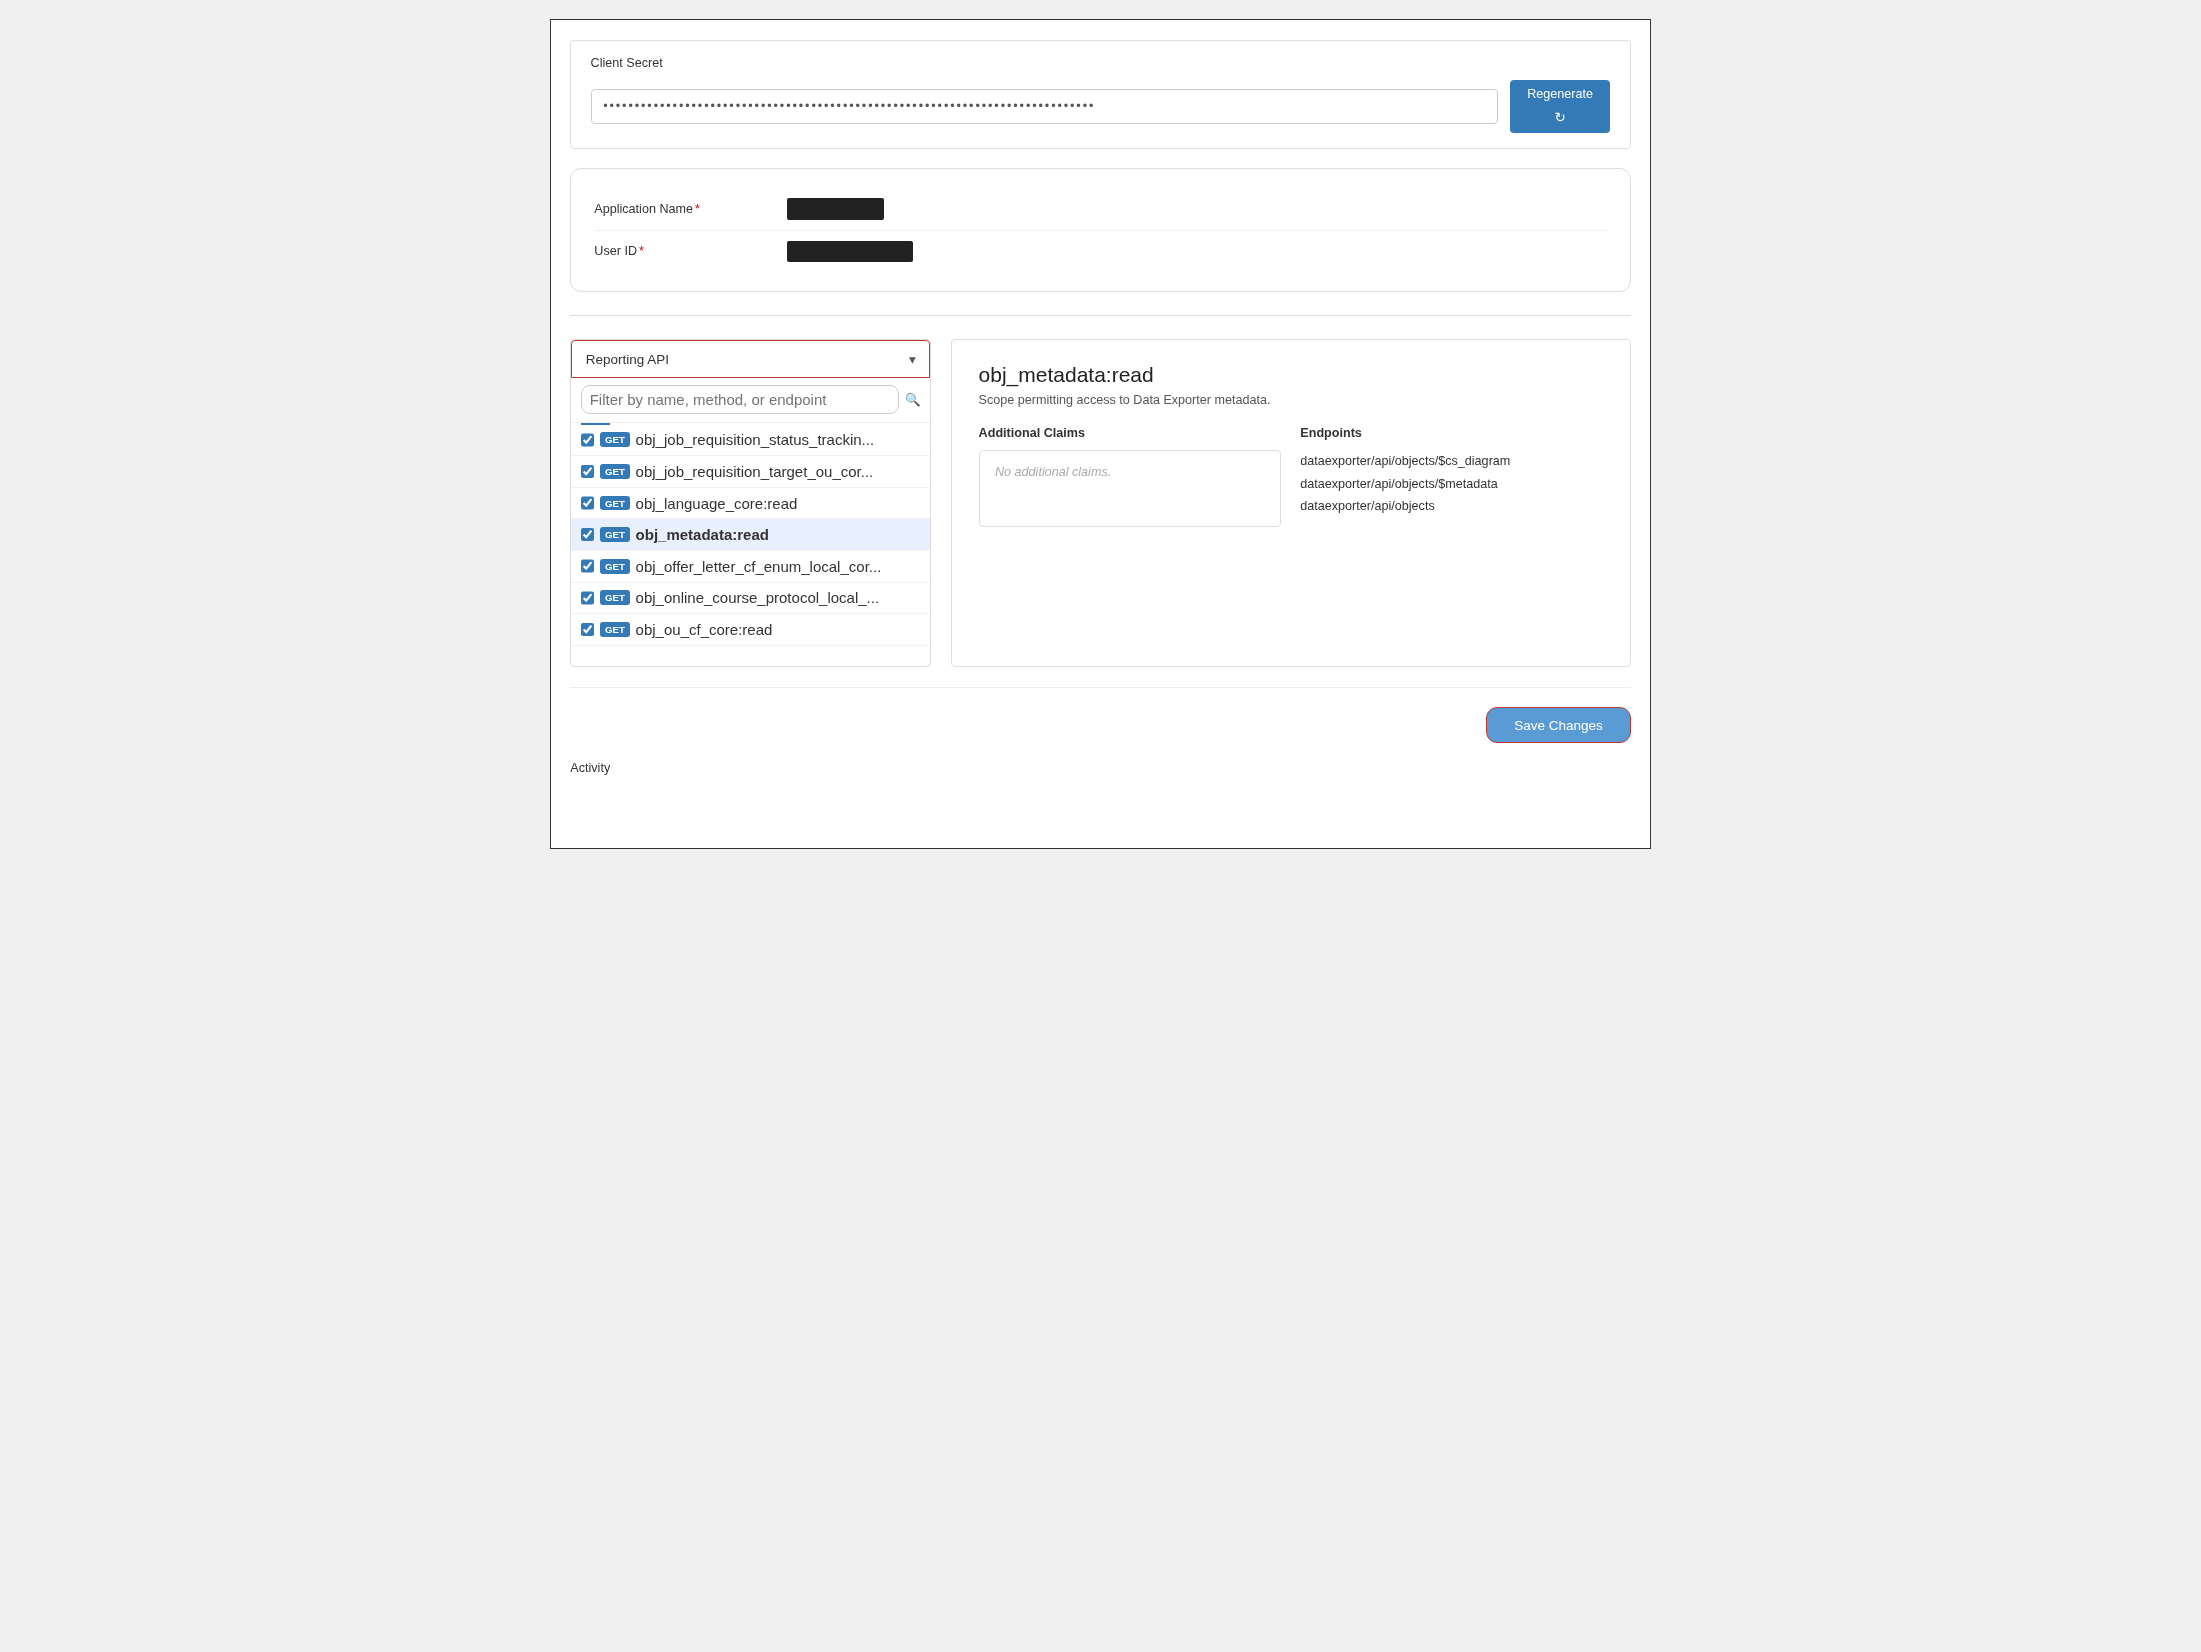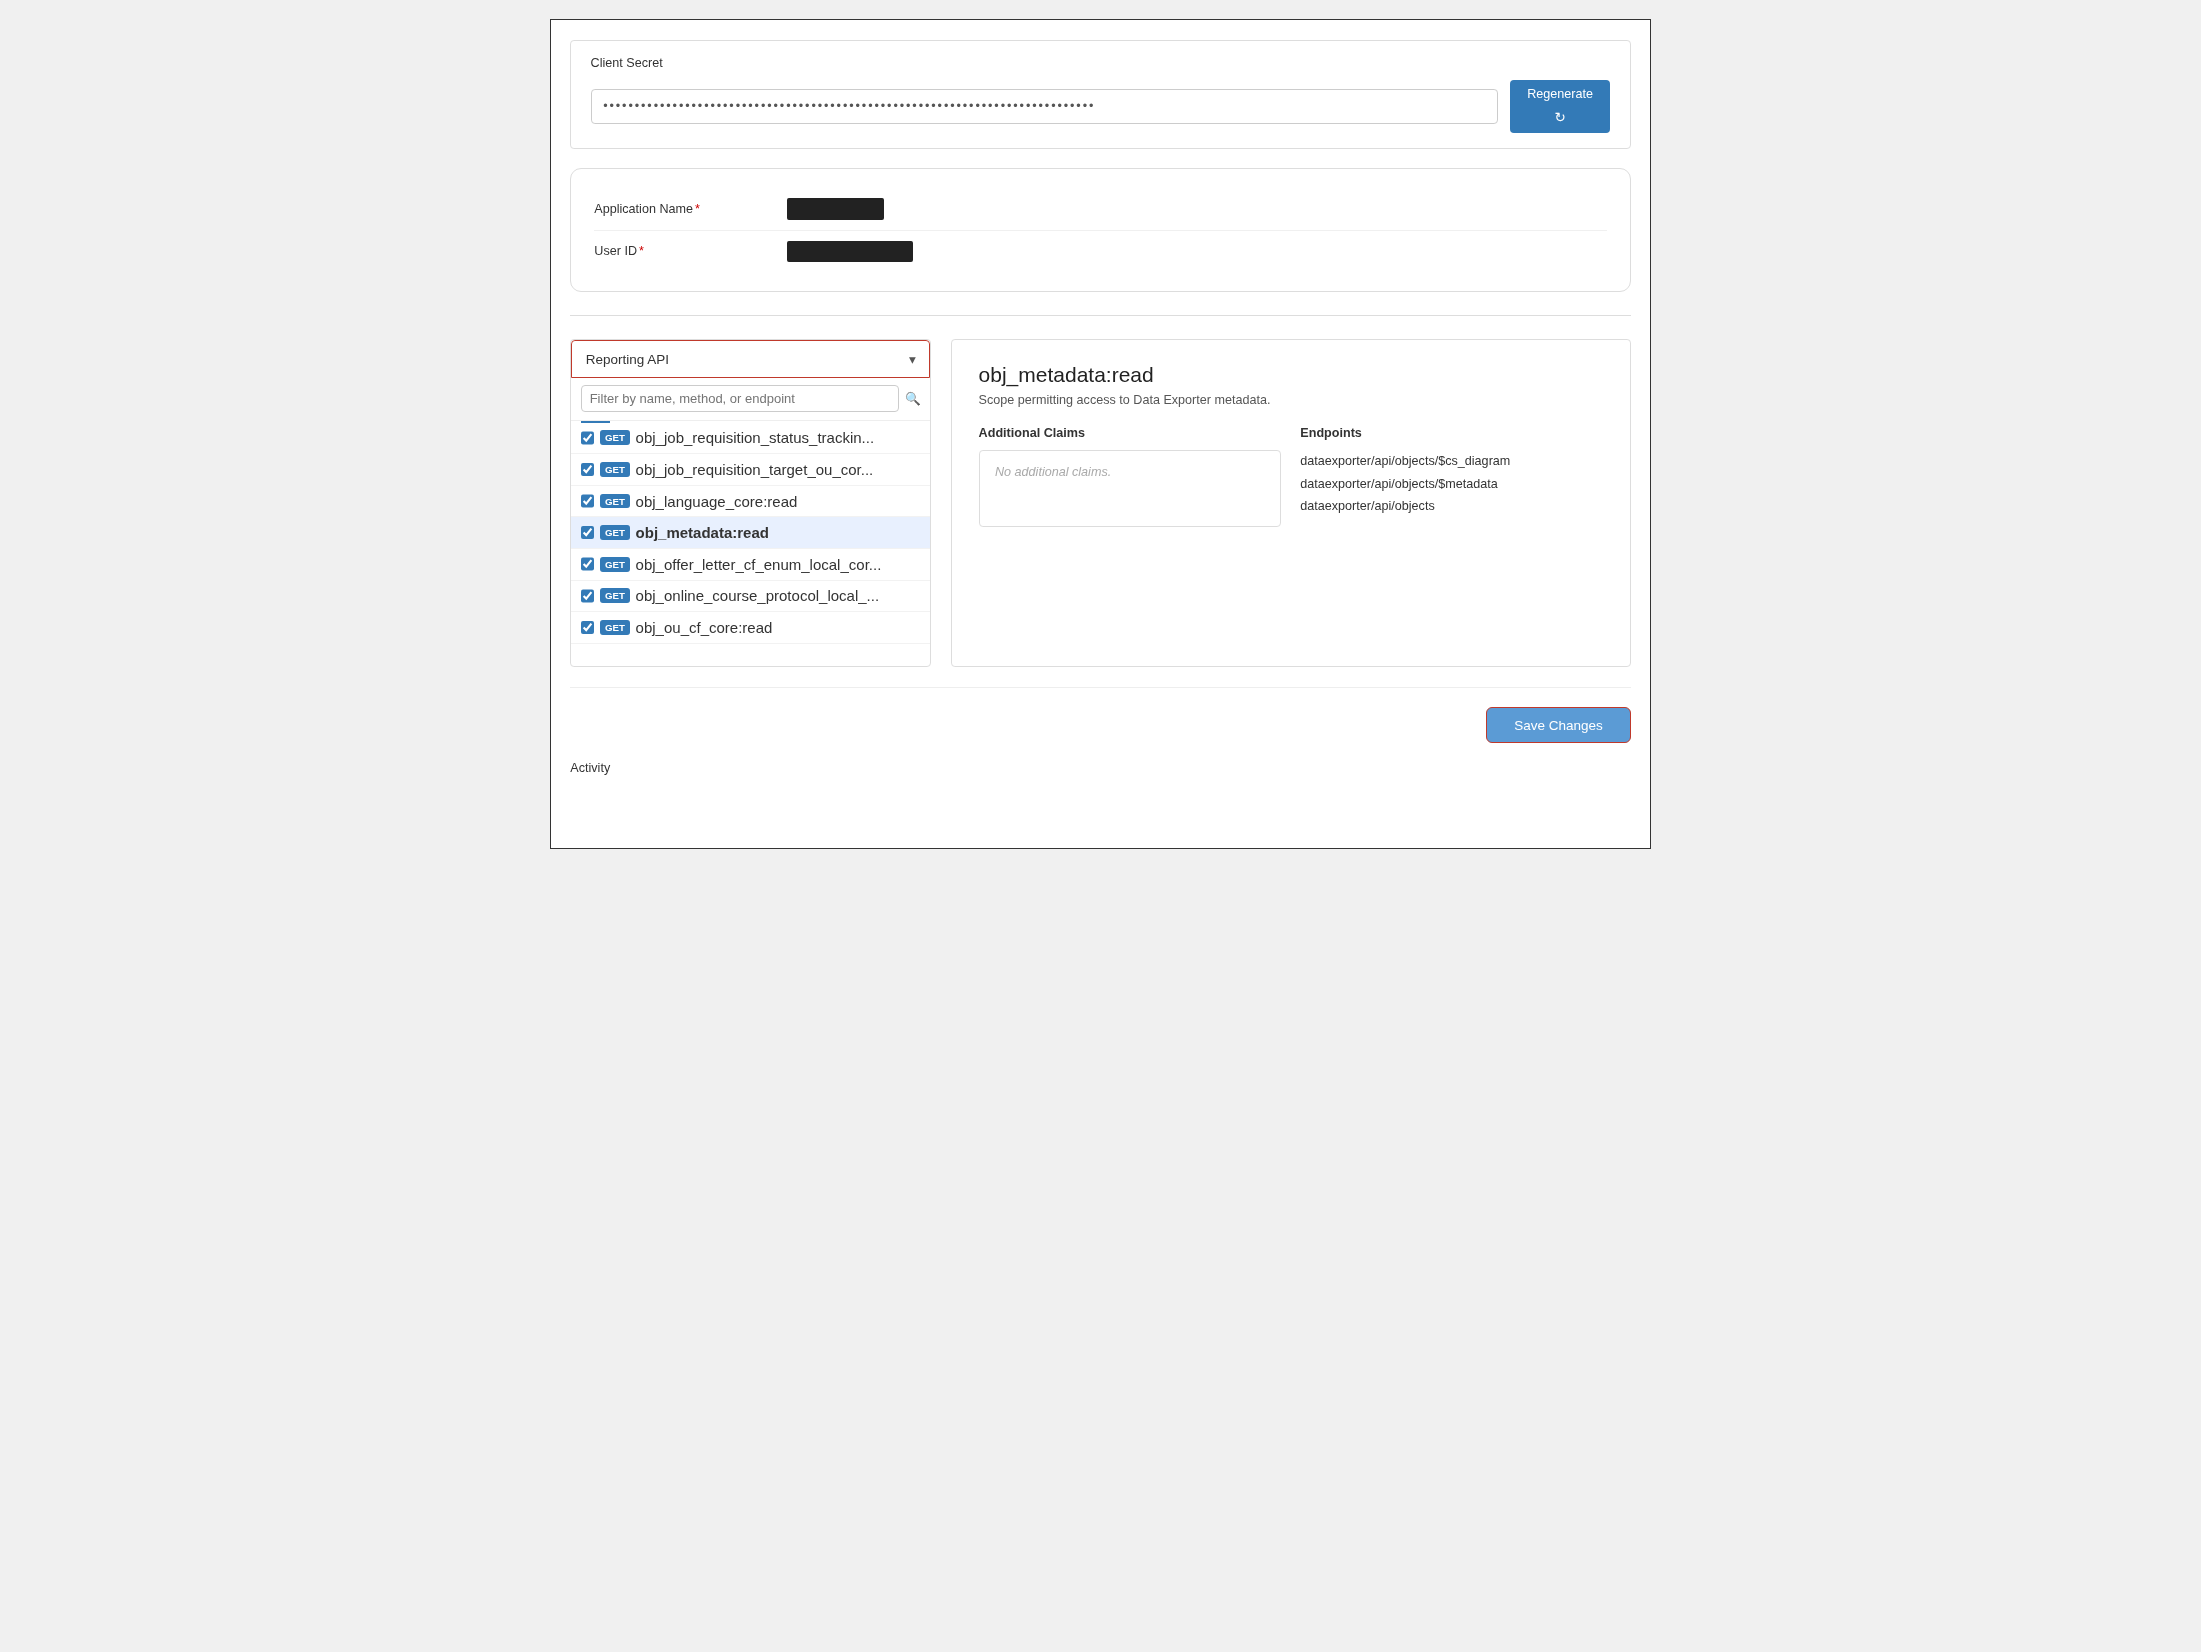--- a/index.html
+++ b/index.html
@@ -156,23 +156,23 @@
     .filter-row {
       display: flex;
       align-items: center;
       padding: 7.7px 9.7px;
       border-bottom: 1px solid #eee;
       gap: 5.8px;
       background: #fff;
     }
     .filter-input {
       border: 1px solid #ccc;
-      border-radius: 4px;
+      border-radius: 9px;
       padding: 4.8px 7.7px;
-      font-size: 13px;
+      font-size: 15px;
       flex: 1;
       color: #999;
     }
     .search-icon-span {
       color: #888;
       font-size: 12.6px;
     }
     .scope-list {
       overflow-y: auto;
       max-height: 251px;
@@ -272,21 +272,21 @@
       display: flex;
       justify-content: flex-end;
       padding-top: 19.3px;
       margin-top: 19.3px;
       border-top: 1px solid #eee;
     }
     .save-btn {
       background: #5b9bd5;
       color: #fff;
       border: 1.9px solid #c0392b;
-      border-radius: 6px;
+      border-radius: 11px;
       padding: 9.7px 27px;
       font-size: 13.5px;
       cursor: pointer;
       font-weight: 400;
     }
 
     
     .activity-label {
       font-size: 12.6px;
       color: #333;

